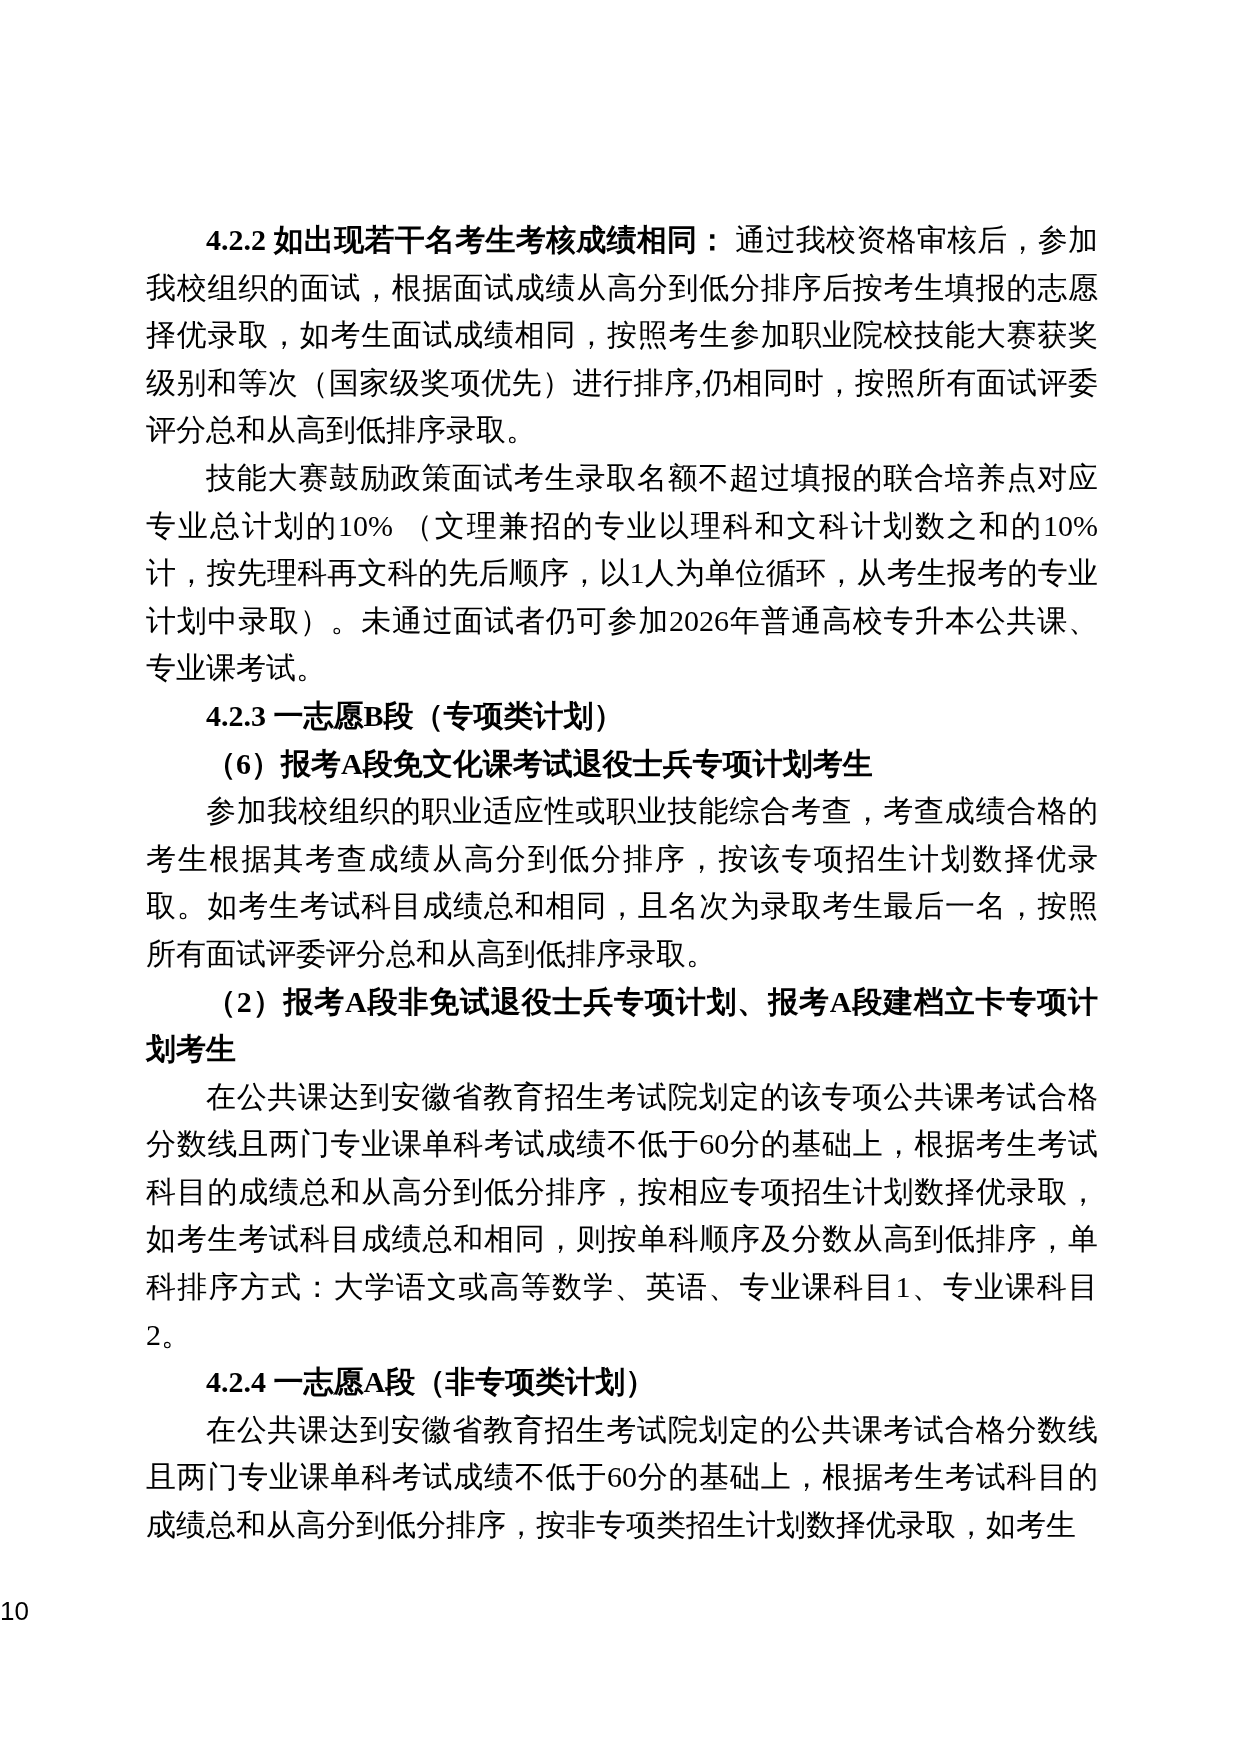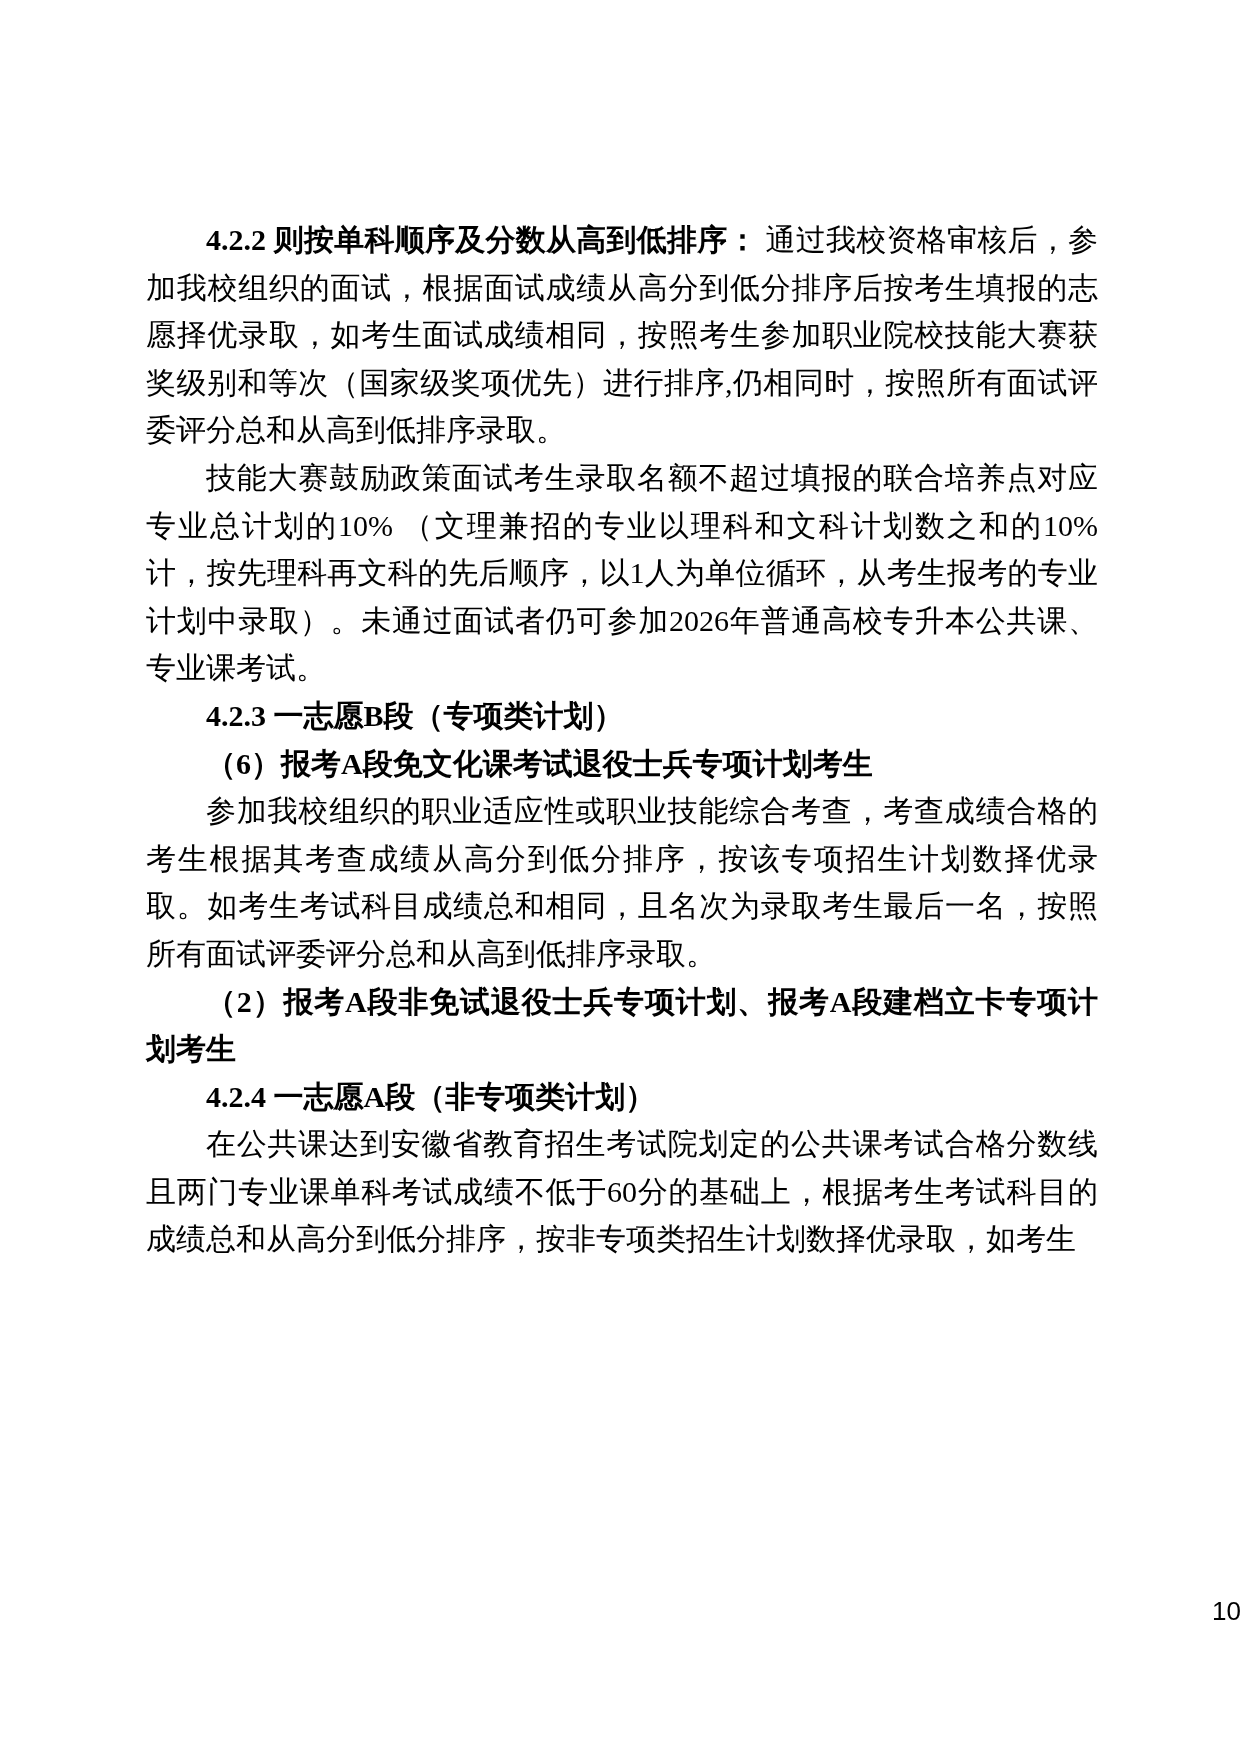--- a/index.html
+++ b/index.html
@@ -38,39 +38,40 @@
     font-weight: normal;
   }
   .para .run.bold {
     font-weight: bold;
   }
   .footer {
     position: absolute;
     left: 0;
     right: 0;
     top: 1596px;
-    text-align: right;
+    text-align: left;
   }
   .page-num {
     font-size: 26px;
     line-height: 30px;
     font-family: "Liberation Sans", "DejaVu Sans", sans-serif;
     color: #000000;
   }
 </style>
 </head>
 <body>
 
 <div class="page">
   <main class="text-block" id="text-block">
-      <p class="para body"><span class="run bold">4.2.2 则按单科顺序及分数从高到低排序：</span><span class="run"> 通过我校资格审核后，参加我校组织的面试，根据面试成绩从高分到低分排序后按考生填报的志愿择优录取，如考生面试成绩相同，按照考生参加职业院校技能大赛获奖级别和等次（国家级奖项优先）进行排序,仍相同时，按照所有面试评委评分总和从高到低排序录取。</span></p>
+      <p class="para body"><span class="run bold">4.2.2 如出现若干名考生考核成绩相同：</span><span class="run"> 通过我校资格审核后，参加我校组织的面试，根据面试成绩从高分到低分排序后按考生填报的志愿择优录取，如考生面试成绩相同，按照考生参加职业院校技能大赛获奖级别和等次（国家级奖项优先）进行排序,仍相同时，按照所有面试评委评分总和从高到低排序录取。</span></p>
       <p class="para body"><span class="run">技能大赛鼓励政策面试考生录取名额不超过填报的联合培养点对应专业总计划的10% （文理兼招的专业以理科和文科计划数之和的10%计，按先理科再文科的先后顺序，以1人为单位循环，从考生报考的专业计划中录取）。未通过面试者仍可参加2026年普通高校专升本公共课、专业课考试。</span></p>
       <p class="para heading"><span class="run bold">4.2.3 一志愿B段（专项类计划）</span></p>
       <p class="para heading"><span class="run bold">（6）报考A段免文化课考试退役士兵专项计划考生</span></p>
       <p class="para body"><span class="run">参加我校组织的职业适应性或职业技能综合考查，考查成绩合格的考生根据其考查成绩从高分到低分排序，按该专项招生计划数择优录取。如考生考试科目成绩总和相同，且名次为录取考生最后一名，按照所有面试评委评分总和从高到低排序录取。</span></p>
       <p class="para heading"><span class="run bold">（2）报考A段非免试退役士兵专项计划、报考A段建档立卡专项计划考生</span></p>
+      <p class="para body"><span class="run">在公共课达到安徽省教育招生考试院划定的该专项公共课考试合格分数线且两门专业课单科考试成绩不低于60分的基础上，根据考生考试科目的成绩总和从高分到低分排序，按相应专项招生计划数择优录取，如考生考试科目成绩总和相同，则按单科顺序及分数从高到低排序，单科排序方式：大学语文或高等数学、英语、专业课科目1、专业课科目2。</span></p>
       <p class="para heading"><span class="run bold">4.2.4 一志愿A段（非专项类计划）</span></p>
       <p class="para body"><span class="run">在公共课达到安徽省教育招生考试院划定的公共课考试合格分数线且两门专业课单科考试成绩不低于60分的基础上，根据考生考试科目的成绩总和从高分到低分排序，按非专项类招生计划数择优录取，如考生</span></p>
     </main>
   <footer class="footer">
     <span class="page-num">10</span>
   </footer>
 </div>
 
 </body></html>

